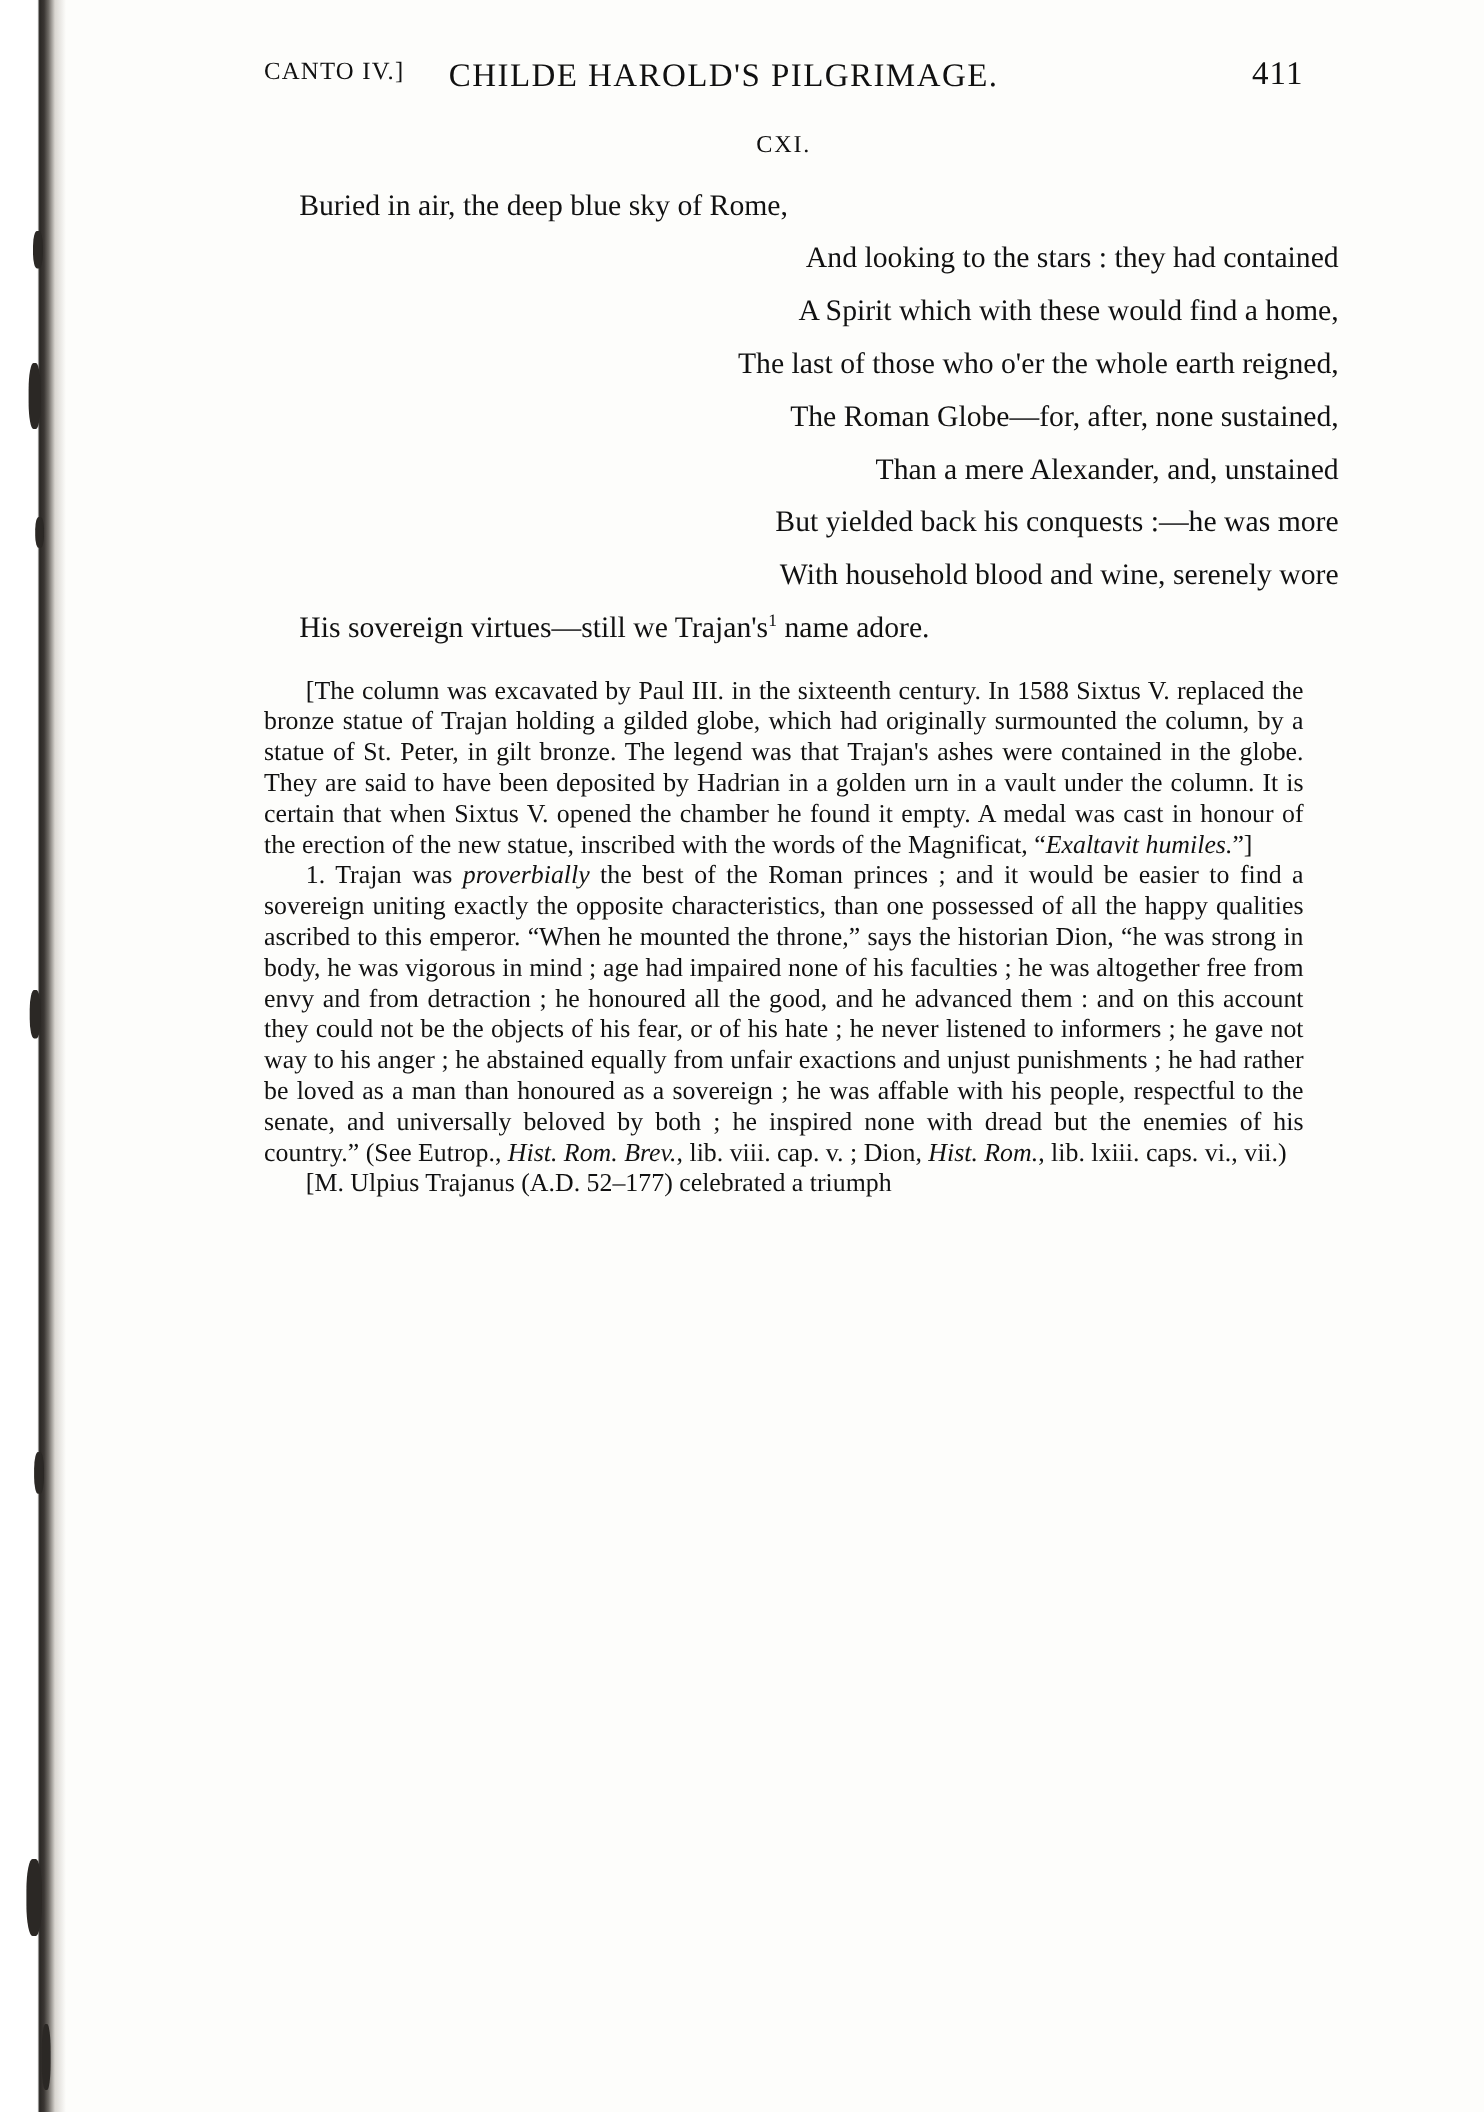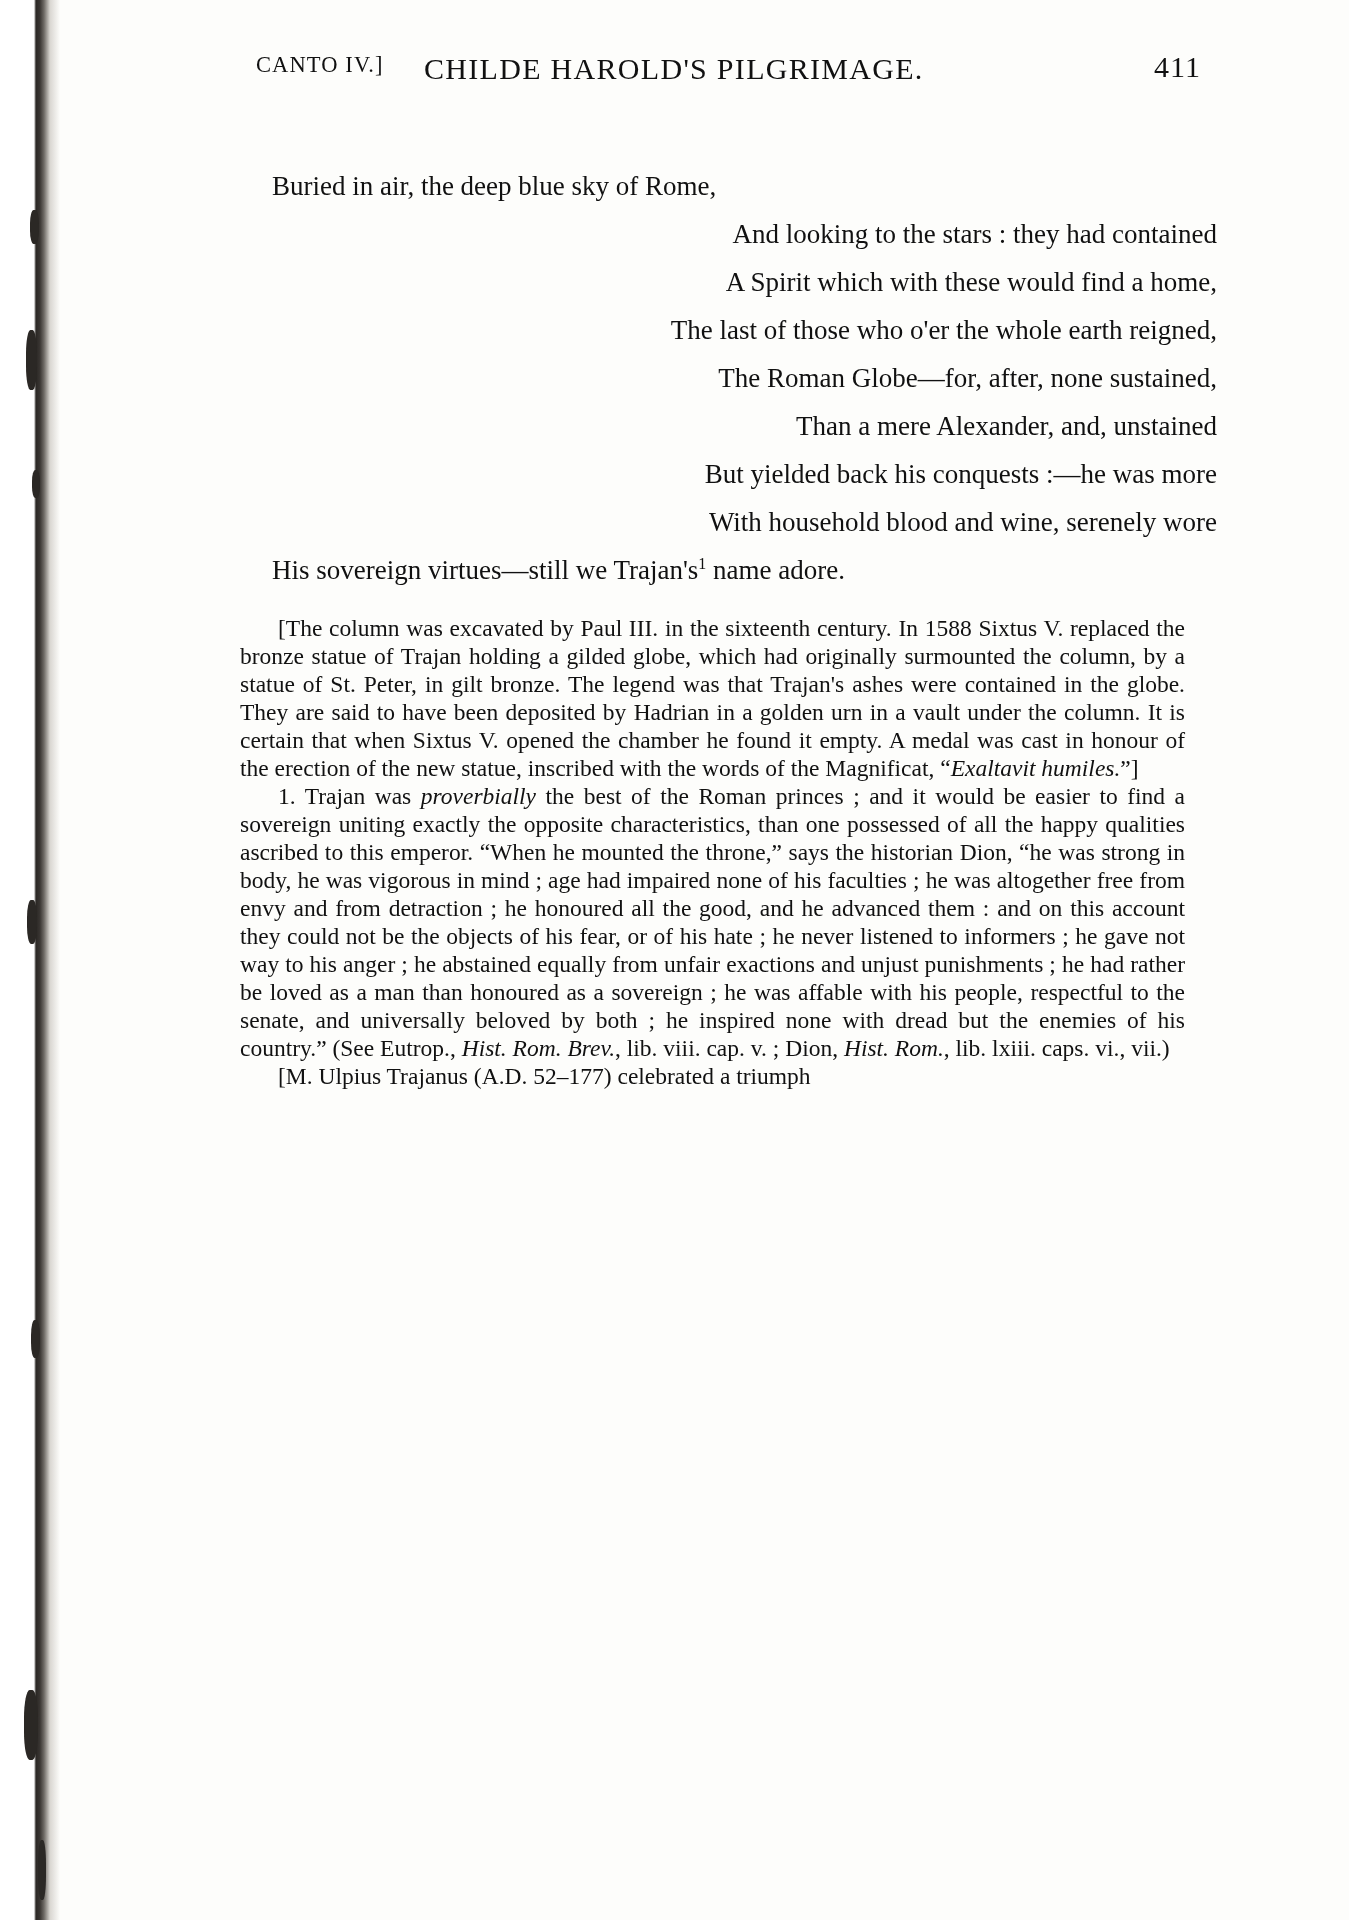--- a/index.html
+++ b/index.html
@@ -51,21 +51,21 @@
     left: 240px;
     top: 0;
     width: 945px;
     height: 100%;
   }
 
   
   .runhead {
     position: absolute;
     top: 52px;
-    left: 16px;
+    left: 0;
     width: 945px;
     height: 32px;
   }
   .runhead .canto {
     position: absolute;
     left: 0;
     top: 0;
     font-size: 22.5px;
     letter-spacing: 1.1px;
     font-variant: small-caps;
@@ -151,20 +151,21 @@
 </div>
 
 <div class="content">
 
   <div class="runhead">
     <span class="canto">CANTO IV.]</span>
     <span class="title">CHILDE HAROLD'S PILGRIMAGE.</span>
     <span class="folio">411</span>
   </div>
 
+  <div class="stanza-num">CXI.</div>
 
   <div class="stanza">
     <div class="vline i0">Buried in air, the deep blue sky of Rome,</div>
     <div class="vline i1">And looking to the stars : they had contained</div>
     <div class="vline i1">A Spirit which with these would find a home,</div>
     <div class="vline i1">The last of those who o'er the whole earth reigned,</div>
     <div class="vline i1">The Roman Globe—for, after, none sustained,</div>
     <div class="vline i1">Than a mere Alexander, and, unstained</div>
     <div class="vline i1">But yielded back his conquests :—he was more</div>
     <div class="vline i1">With household blood and wine, serenely wore</div>

